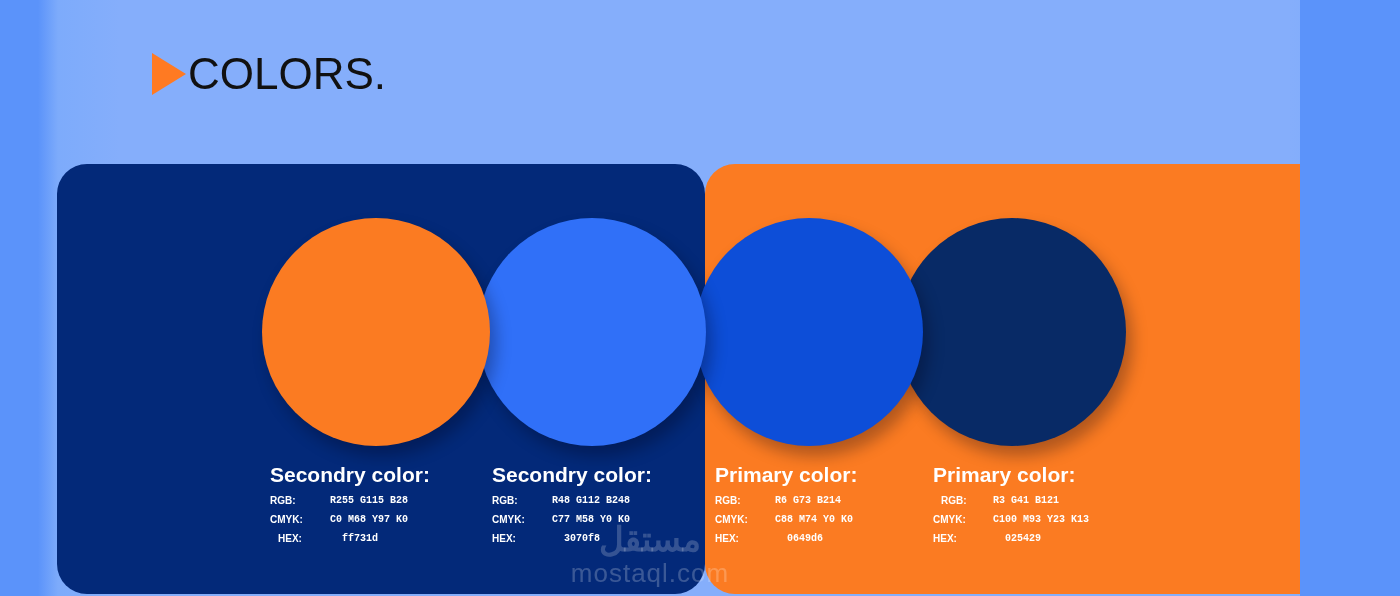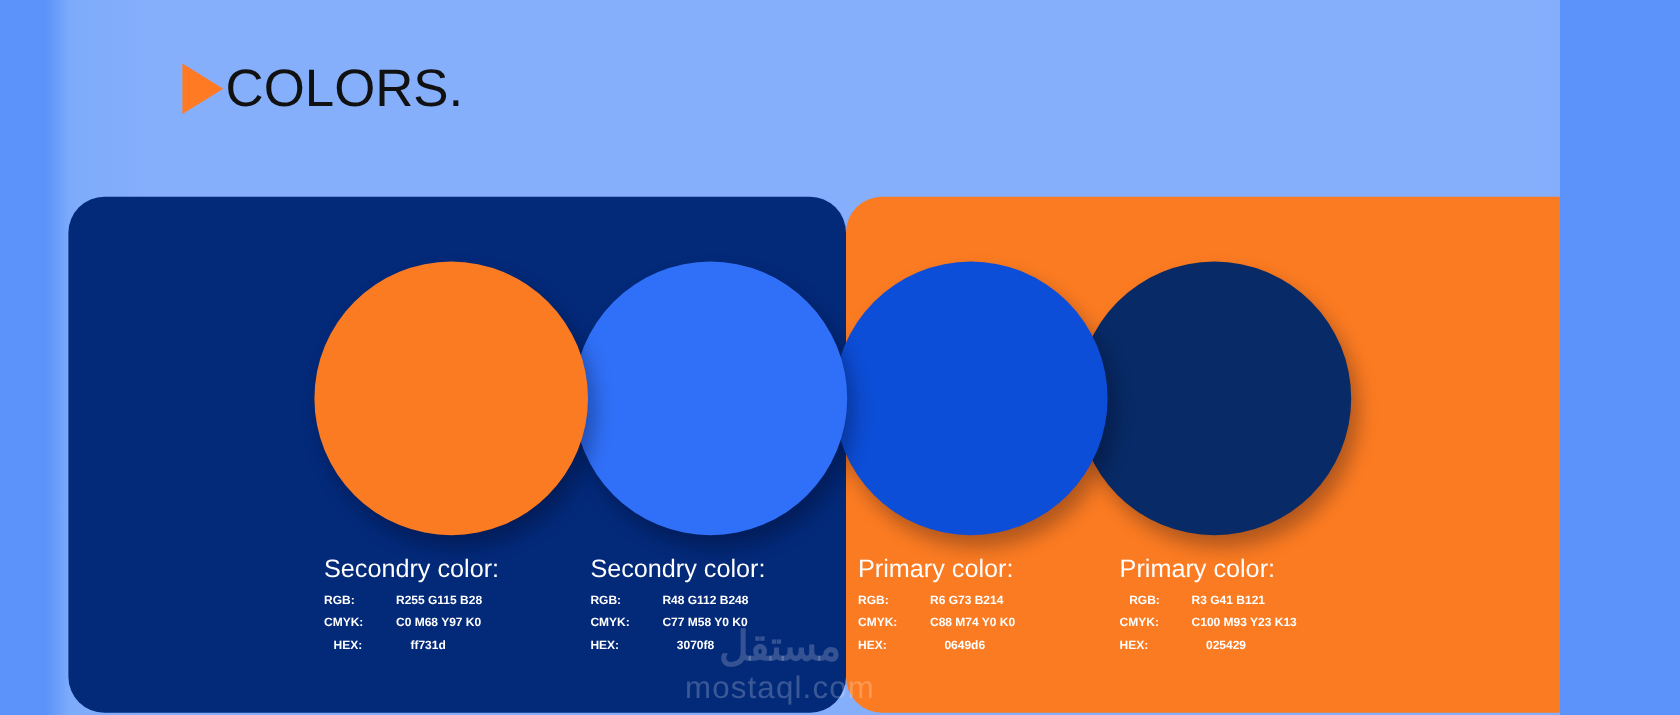--- a/index.html
+++ b/index.html
@@ -124,21 +124,21 @@
     color: #ffffff;
   }
   .s1 { left: 270px; top: 462px; }
   .s2 { left: 492px; top: 462px; }
   .s3 { left: 715px; top: 462px; }
   .s4 { left: 933px; top: 462px; }
 
   .sw-title {
     font-size: 21px;
     line-height: 26px;
-    font-weight: 400;
+    font-weight: 700;
     white-space: nowrap;
     margin-bottom: 3px;
   }
   .sw-row {
     font-size: 10px;
     line-height: 19px;
     font-weight: 700;
     white-space: nowrap;
     display: flex;
   }
@@ -146,20 +146,21 @@
     display: inline-block;
     min-width: 54px;
   }
   .sw-key.indent {
     padding-left: 8px;
     min-width: 46px;
   }
   .sw-val {
     display: inline-block;
     padding-left: 6px;
+    font-family: Liberation Mono, monospace;
   }
   .sw-val.hexpad {
     padding-left: 18px;
   }
 </style>
 </head>
 <body>
 
 <div class="stage">
 

